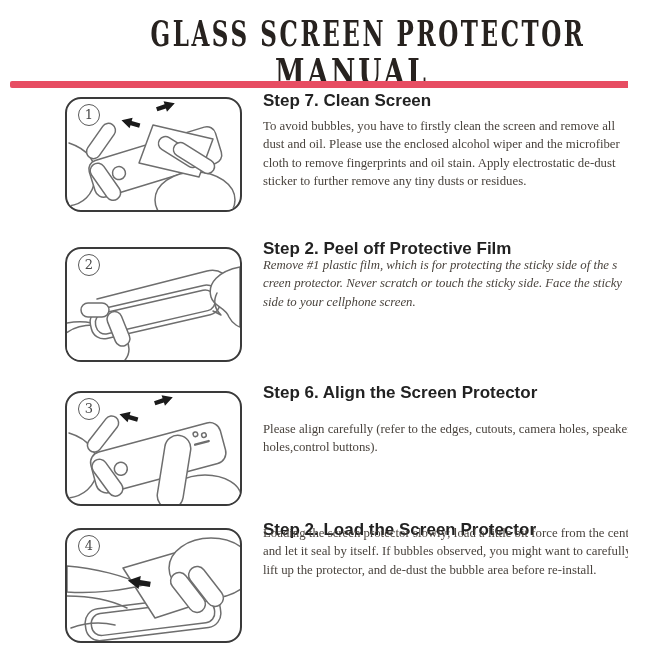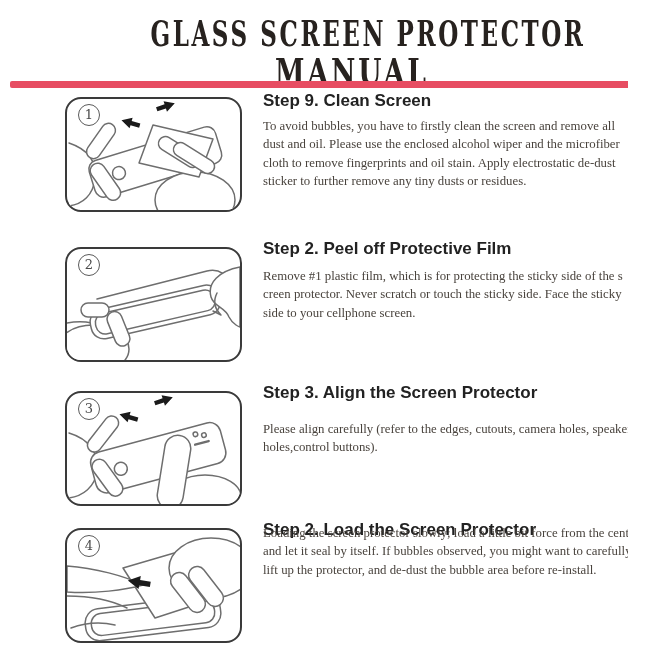--- a/index.html
+++ b/index.html
@@ -40,21 +40,21 @@
     position:absolute;left:263px;margin:0;color:#222222;
     font-family:"Liberation Sans",sans-serif;font-size:17px;font-weight:bold;line-height:20px;
   }
   .step-body{
     position:absolute;left:263px;width:398px;margin:0;color:#49433d;
     font-family:"Liberation Serif",serif;font-size:12.8px;line-height:18.4px;
     white-space:pre-line;
   }
   .h1{top:91px;} .b1{top:117px;}
   .box1{top:97px;}
-  .h2{top:239px;text-align:right;} .b2{top:267px;}
+  .h2{top:239px;text-align:right;} .b2{top:256px;font-style:italic;}
   .box2{top:247px;}
   .h3{top:383px;} .b3{top:420px;}
   .box3{top:391px;}
   .h4{top:520px;} .b4{top:524px;}
   .box4{top:528px;}
   .lineart{stroke:#6e6e6e;stroke-width:1.5;fill:none;stroke-linejoin:round;stroke-linecap:round;}
 </style>
 </head>
 <body>
 
@@ -79,21 +79,21 @@
         <path d="M86,26 L146,40 L132,78 L72,64 Z" fill="#fff"></path>
         <rect x="105" y="30" width="14" height="46" rx="7" fill="#fff" transform="rotate(-58 112 53)"></rect>
         <rect x="120" y="36" width="14" height="46" rx="7" fill="#fff" transform="rotate(-58 127 59)"></rect>
       </g>
       <g fill="#1b1b1b">
         <path transform="translate(56,16) rotate(16)" d="M0,5.5 L10,0 L10,3.3 L19,3.3 L19,7.7 L10,7.7 L10,11 Z"></path>
         <path transform="translate(88,5) rotate(-18)" d="M19,5.5 L9,0 L9,3.3 L0,3.3 L0,7.7 L9,7.7 L9,11 Z"></path>
       </g>
     </svg>
   </div>
-  <h2 class="step-heading h1">Step 9. Clean Screen</h2>
+  <h2 class="step-heading h1">Step 7. Clean Screen</h2>
   <p class="step-body b1">To avoid bubbles, you have to firstly clean the screen and remove all
 dust and oil. Please use the enclosed alcohol wiper and the microfiber
 cloth to remove fingerprints and oil stain. Apply electrostatic de-dust
 sticker to further remove any tiny dusts or residues.</p>
 
   <div class="illus-box box2">
     <div class="badge">2</div>
     <svg width="173" height="111" viewBox="0 0 173 111">
       <g class="lineart">
         <ellipse cx="26" cy="100" rx="36" ry="24" fill="#fff"></ellipse>
@@ -132,21 +132,21 @@
         <rect x="33" y="64" width="15" height="42" rx="7.5" fill="#fff" transform="rotate(-36 40 85)"></rect>
         <ellipse cx="138" cy="104" rx="36" ry="22" fill="#fff"></ellipse>
         <rect x="94" y="42" width="26" height="74" rx="13" fill="#fff" transform="rotate(9 107 79)"></rect>
       </g>
       <g fill="#1b1b1b">
         <path transform="translate(54,16) rotate(16)" d="M0,5.5 L10,0 L10,3.3 L19,3.3 L19,7.7 L10,7.7 L10,11 Z"></path>
         <path transform="translate(86,5) rotate(-18)" d="M19,5.5 L9,0 L9,3.3 L0,3.3 L0,7.7 L9,7.7 L9,11 Z"></path>
       </g>
     </svg>
   </div>
-  <h2 class="step-heading h3">Step 3. Align the Screen Protector</h2>
+  <h2 class="step-heading h3">Step 6. Align the Screen Protector</h2>
   <p class="step-body b3">Please align carefully (refer to the edges, cutouts, camera holes, speaker
 holes,control buttons).</p>
 
   <div class="illus-box box4">
     <div class="badge">4</div>
     <svg width="173" height="111" viewBox="0 0 173 111">
       <g class="lineart">
         <g transform="rotate(-7 87 88)">
           <rect x="18" y="72" width="136" height="32" rx="14" fill="#fff"></rect>
           <rect x="24" y="77" width="124" height="22" rx="10"></rect>

